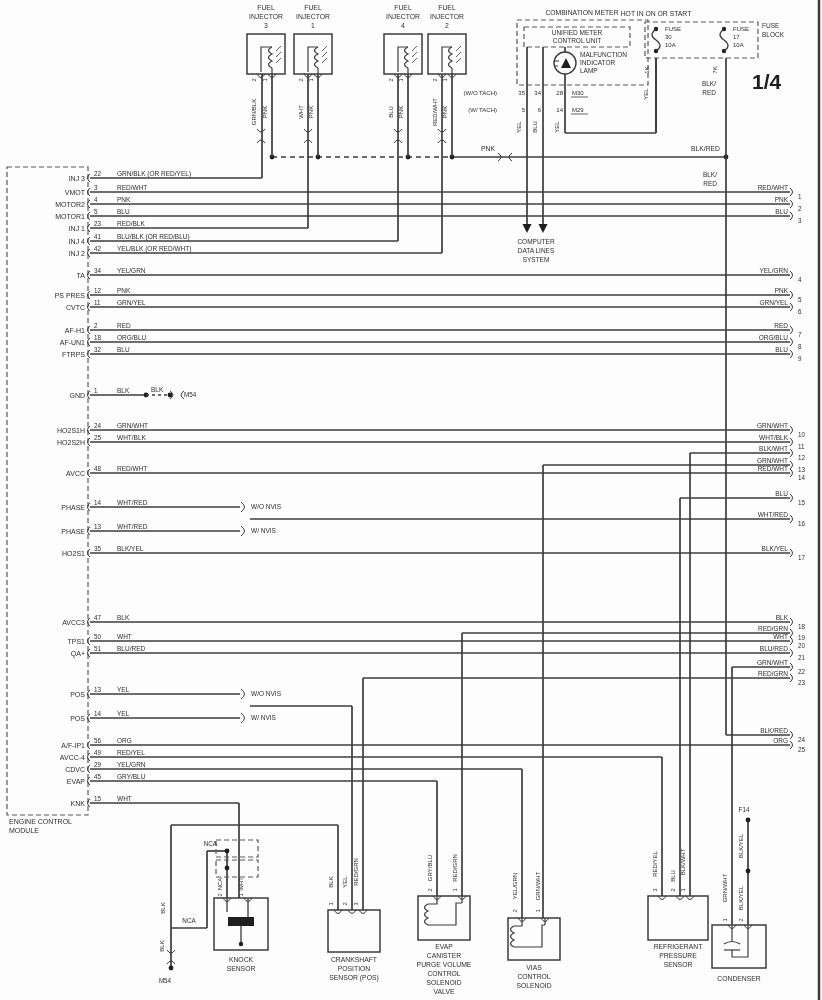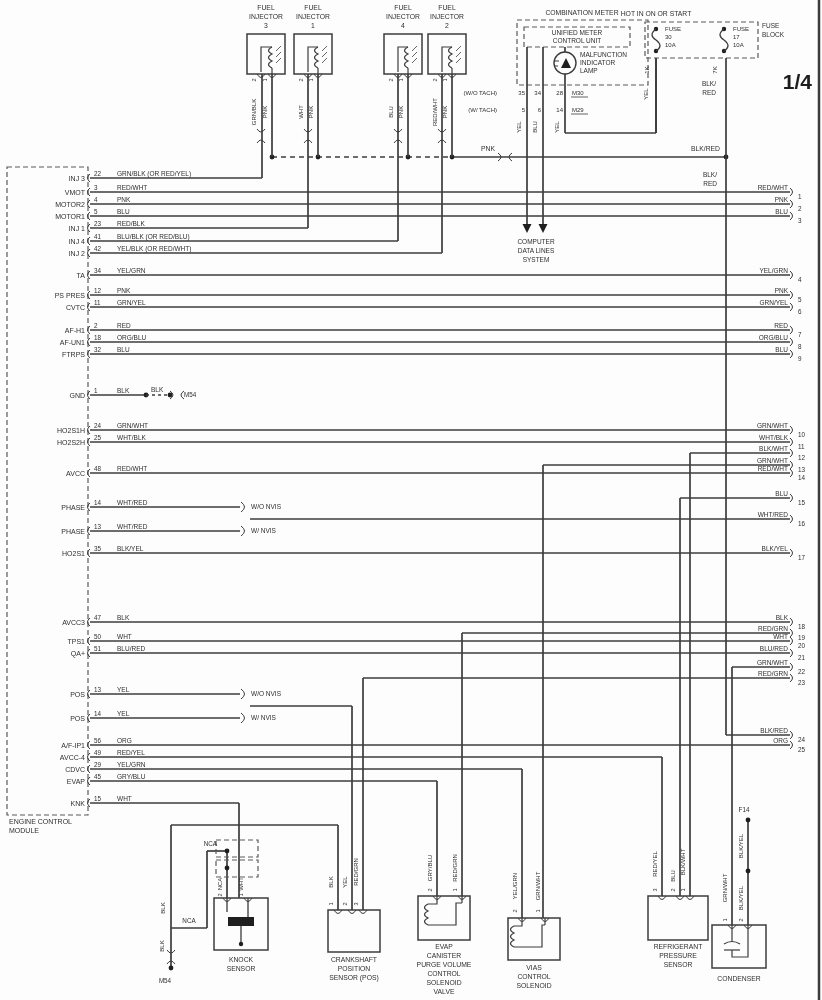--- a/index.html
+++ b/index.html
@@ -1,21 +1,21 @@
 <!DOCTYPE html>
 <html><head>
 <meta charset="utf-8">
 <style>
   html,body{margin:0;padding:0;background:#e8e8e8;}
   .stage{position:relative;width:822px;height:1000px;background:#fdfdfd;overflow:hidden;
          font-family:"Liberation Sans",sans-serif;}
   svg{position:absolute;left:0;top:0;}
   svg text{font-family:"Liberation Sans",sans-serif;}
   #sheet-label{position:absolute;left:752px;top:70px;width:60px;font-size:21px;font-weight:bold;
-               color:#1d1d1d;font-family:"Liberation Sans",sans-serif;text-align:right;}
+               color:#1d1d1d;font-family:"Liberation Sans",sans-serif;}
 </style>
 </head>
 <body>
 
 <div class="stage">
   <svg id="dwg" width="822" height="1000" viewBox="0 0 822 1000">
       <rect x="0" y="0" width="822" height="1000" fill="#fdfdfd"></rect>
       <text x="266" y="10" font-size="6.8" fill="#2e2e2e" text-anchor="middle">FUEL</text>
       <text x="266" y="19" font-size="6.8" fill="#2e2e2e" text-anchor="middle">INJECTOR</text>
       <text x="266" y="28" font-size="6.8" fill="#2e2e2e" text-anchor="middle">3</text>

